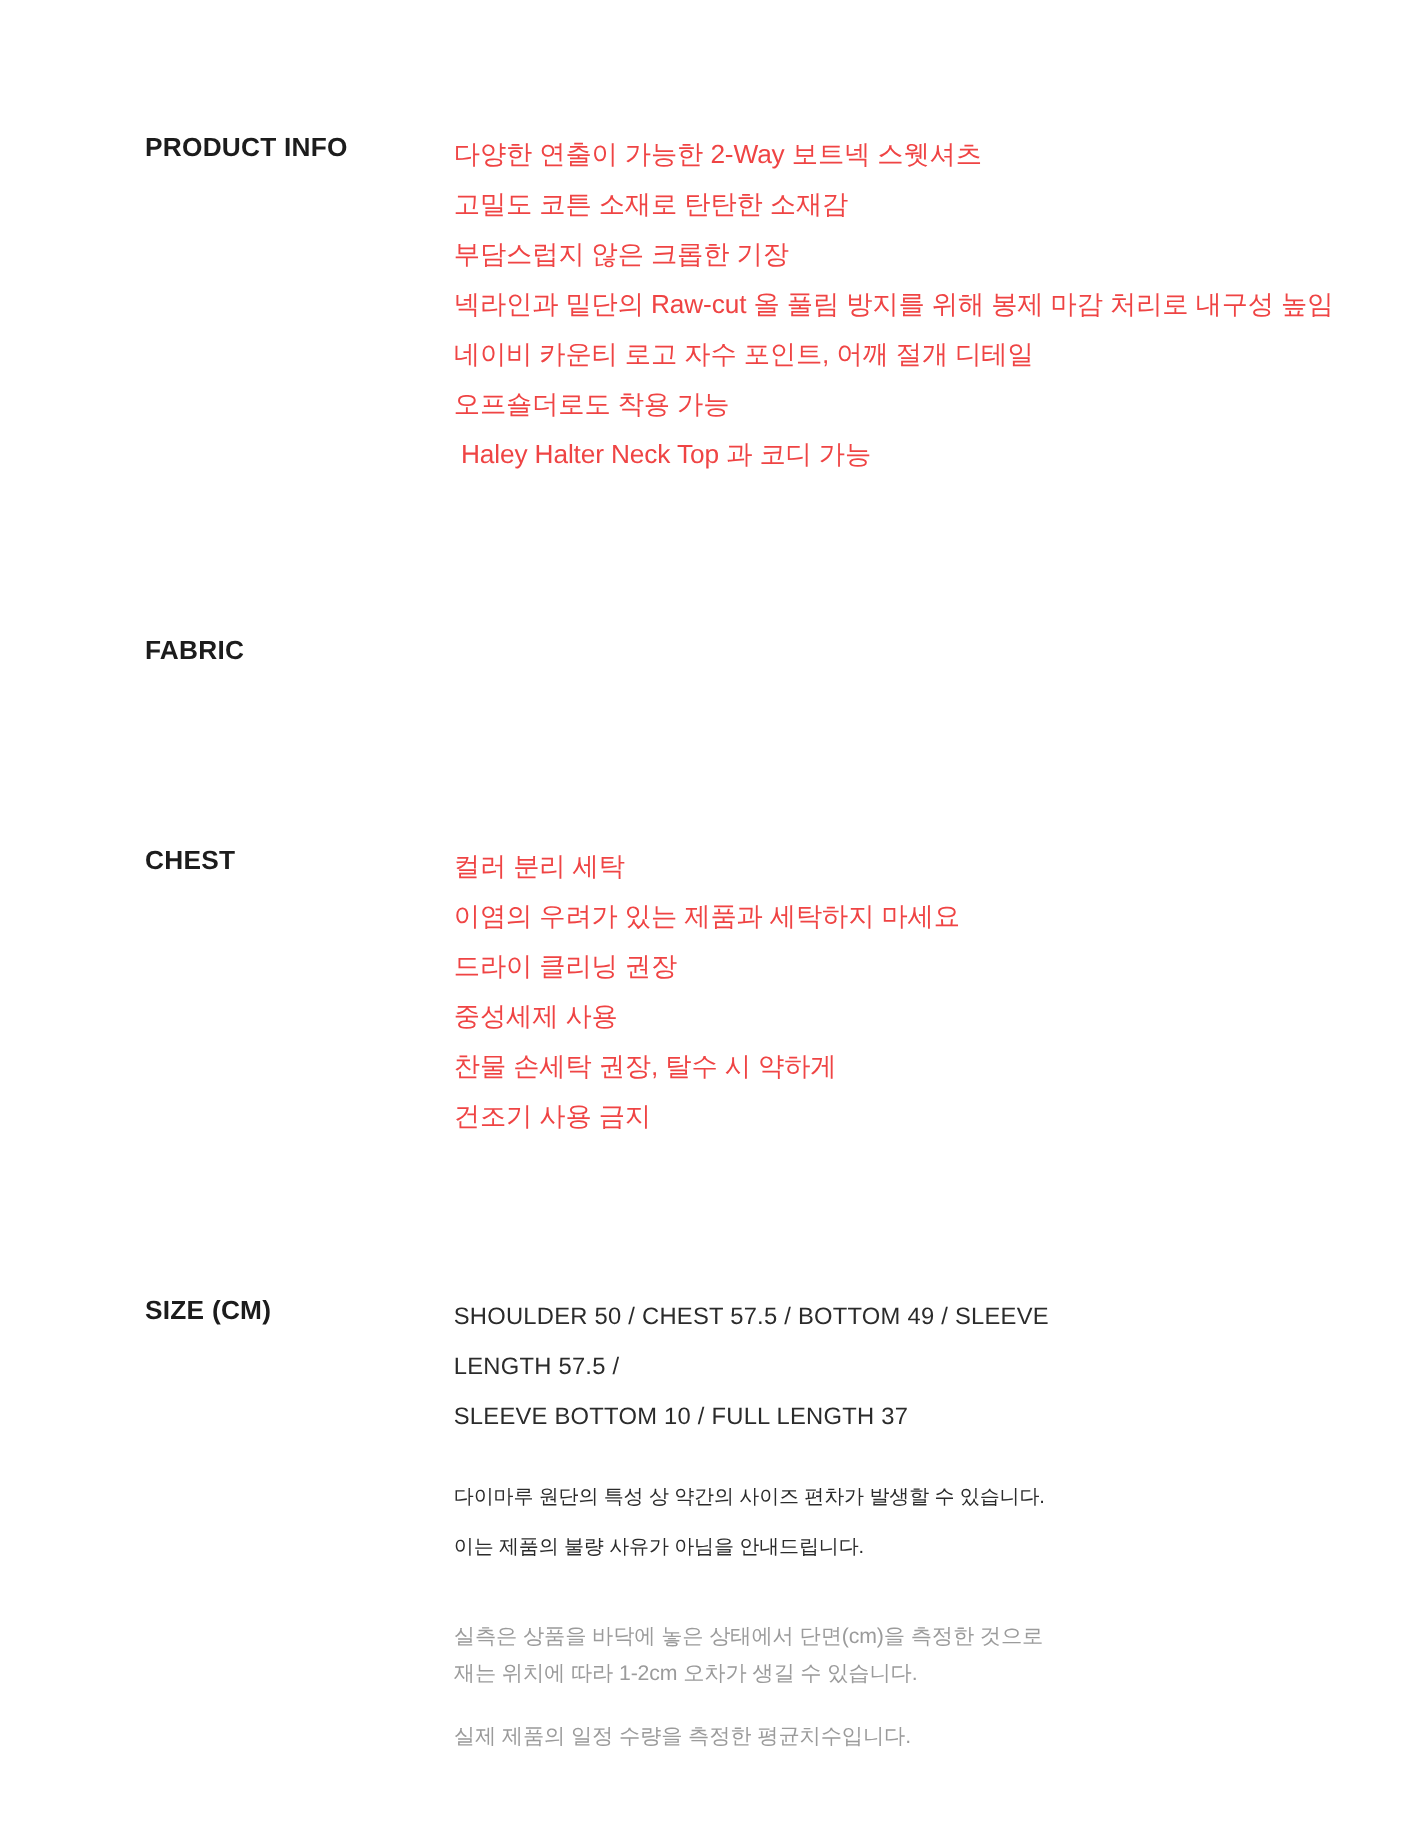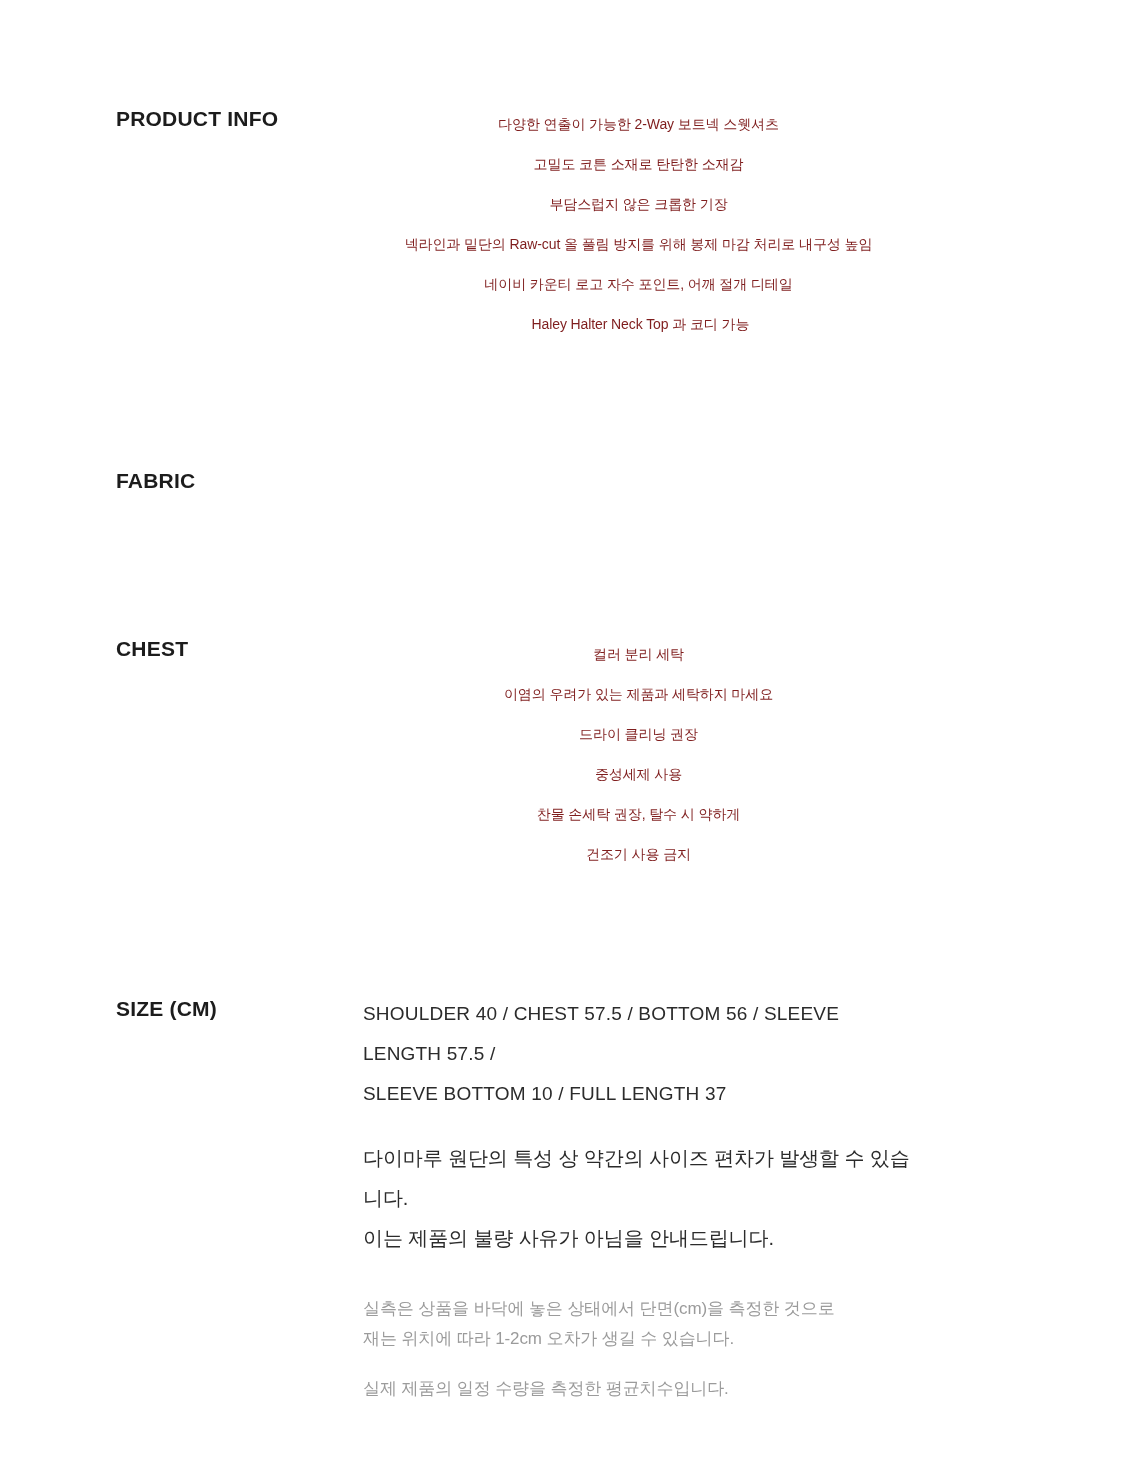--- a/index.html
+++ b/index.html
@@ -35,41 +35,40 @@
     letter-spacing: 0.2px;
     color: #1c1c1c;
     line-height: 1.2;
     padding-top: 2px;
   }
   .sec-body {
     flex: 1 1 auto;
     max-width: 640px;
   }
   .line {
-    font-size: 14px;
+    font-size: 21px;
     line-height: 40px;
-    color: #7f1d1d;
+    color: #ef4444;
     letter-spacing: -0.1px;
     white-space: pre;
-    text-align: center;
   }
   .fabric-line {
     font-size: 19px;
     line-height: 30px;
     color: #2b2b2b;
     letter-spacing: 0.3px;
   }
   .size-line {
     font-size: 19px;
     line-height: 40px;
     color: #2b2b2b;
     letter-spacing: 0.2px;
   }
   .size-note {
-    font-size: 20px;
+    font-size: 16px;
     line-height: 40px;
     color: #2b2b2b;
     letter-spacing: -0.1px;
   }
   .size-disclaimer {
     font-size: 17px;
     line-height: 30px;
     color: #9b9b9b;
     letter-spacing: -0.1px;
   }
@@ -87,20 +86,21 @@
 <div class="page">
 
   <div class="section">
     <div class="sec-label">PRODUCT INFO</div>
     <div class="sec-body">
       <div class="line">다양한 연출이 가능한 2-Way 보트넥 스웻셔츠</div>
       <div class="line">고밀도 코튼 소재로 탄탄한 소재감</div>
       <div class="line">부담스럽지 않은 크롭한 기장</div>
       <div class="line">넥라인과 밑단의 Raw-cut 올 풀림 방지를 위해 봉제 마감 처리로 내구성 높임</div>
       <div class="line">네이비 카운티 로고 자수 포인트, 어깨 절개 디테일</div>
+      <div class="line">오프숄더로도 착용 가능</div>
       <div class="line"> Haley Halter Neck Top 과 코디 가능</div>
     </div>
   </div>
 
   <div class="gap-product"></div>
 
   <div class="section">
     <div class="sec-label">FABRIC</div>
   </div>
 
@@ -116,21 +116,21 @@
       <div class="line">찬물 손세탁 권장, 탈수 시 약하게</div>
       <div class="line">건조기 사용 금지</div>
     </div>
   </div>
 
   <div class="gap-care"></div>
 
   <div class="section">
     <div class="sec-label">SIZE (CM)</div>
     <div class="sec-body">
-      <div class="size-line">SHOULDER 40 / CHEST 57.5 / BOTTOM 56 / SLEEVE LENGTH 57.5 /</div>
+      <div class="size-line">SHOULDER 50 / CHEST 57.5 / BOTTOM 49 / SLEEVE LENGTH 57.5 /</div>
       <div class="size-line">SLEEVE BOTTOM 10 / FULL LENGTH 37</div>
 
       <div class="spacer-24"></div>
 
       <div class="size-note">다이마루 원단의 특성 상 약간의 사이즈 편차가 발생할 수 있습니다.</div>
       <div class="size-note">이는 제품의 불량 사유가 아님을 안내드립니다.</div>
 
       <div class="spacer-36"></div>
 
       <div class="size-disclaimer">실측은 상품을 바닥에 놓은 상태에서 단면(cm)을 측정한 것으로</div>

